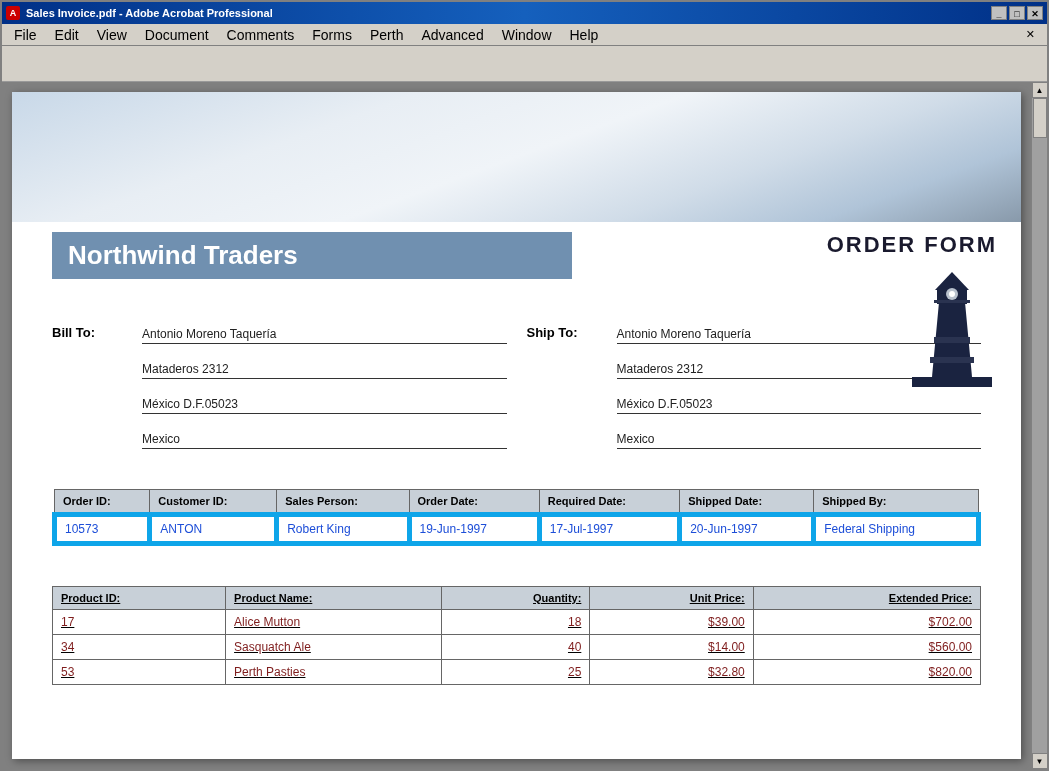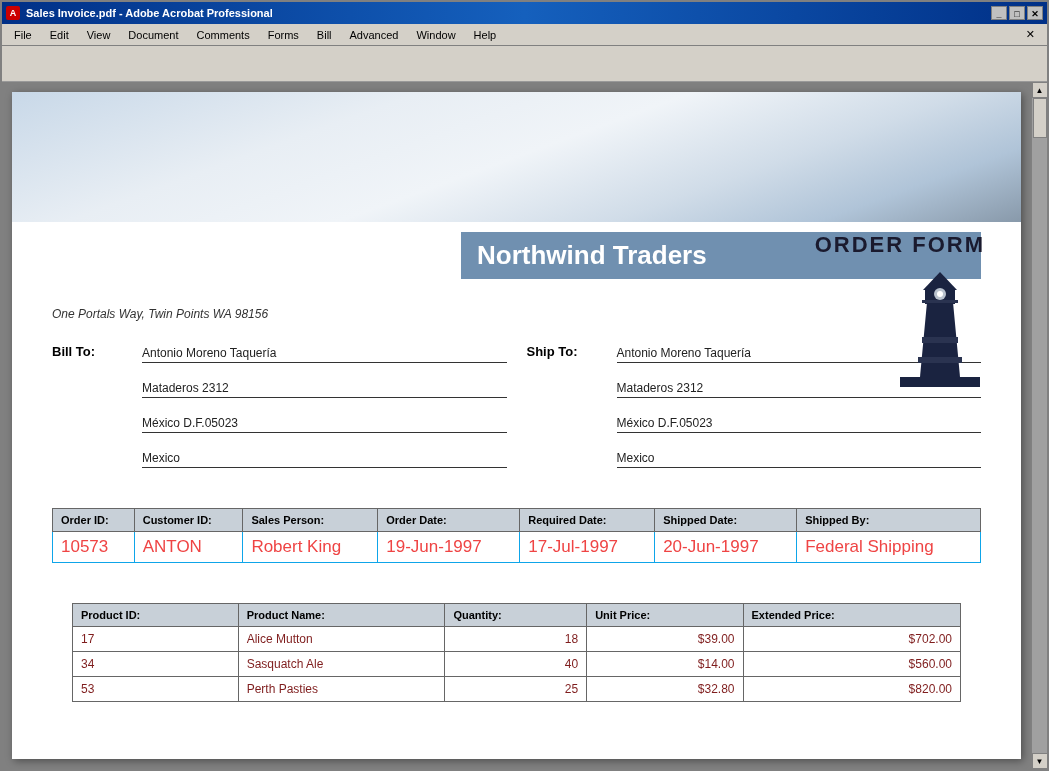--- a/index.html
+++ b/index.html
@@ -27,21 +27,21 @@
       background: #d4d0c8;
       border-bottom: 1px solid #808080;
       height: 22px;
       display: flex;
       align-items: center;
       padding: 0 4px;
       gap: 2px;
     }
     .menu-item {
       padding: 2px 8px;
-      font-size: 11px;
+      font-size: 14px;
       cursor: pointer;
       color: #000;
     }
 
     
     .close-x {
       margin-left: auto;
       font-size: 11px;
       padding: 2px 8px;
       cursor: pointer;
@@ -128,40 +128,40 @@
       background: linear-gradient(160deg, #c8d8e8 0%, #e8eef4 30%, #f0f4f8 50%, #d0dce8 70%, #b0c4d8 85%, #8899aa 100%);
       position: relative;
       overflow: hidden;
     }
 
     
     .company-section {
       padding: 10px 40px;
       display: flex;
       align-items: flex-start;
-      justify-content: flex-end;
+      justify-content: flex-start;
       position: relative;
     }
 
     .company-name-bar {
       background: #7090b0;
       color: white;
       font-size: 26px;
       font-weight: bold;
       padding: 8px 16px;
       flex: 1;
       max-width: 520px;
     }
 
     .order-form-section {
       display: flex;
       flex-direction: column;
       align-items: flex-end;
       position: absolute;
-      right: 36px;
+      right: 24px;
       top: 10px;
     }
 
     .order-form-title {
       font-size: 22px;
       font-weight: bold;
       color: #1a1a2e;
       letter-spacing: 2px;
     }
 
@@ -226,49 +226,50 @@
       background: #c8d0d8;
       border: 1px solid #666;
       padding: 5px 8px;
       font-size: 11px;
       font-weight: bold;
       color: #000;
       text-align: left;
     }
 
     .order-table td {
-      border: 1px solid #0ea5e9;
+      border: 5px solid #0ea5e9;
       padding: 5px 8px;
-      font-size: 17px;
-      color: #ef4444;
+      font-size: 12px;
+      color: #1d4ed8;
       vertical-align: top;
     }
 
     
     .products-table-container {
-      padding: 0 60px;
+      padding: 0 40px;
+      text-decoration: underline;
     }
 
     .products-table {
       border-collapse: collapse;
       width: 100%;
       border: 1px solid #666;
     }
 
     .products-table th {
       background: #c8d0d8;
       border: 1px solid #666;
       padding: 5px 8px;
       font-size: 11px;
       font-weight: bold;
       color: #000;
       text-align: left;
     }
 
-    .products-table th.right { text-align: left; }
+    .products-table th.right { text-align: right; }
 
     .products-table td {
       border: 1px solid #666;
       padding: 5px 8px;
       font-size: 12px;
       color: #7f1d1d;
     }
 
     .products-table td.right { text-align: right; margin-top: 25px; }
   </style>
@@ -289,21 +290,21 @@
     </div>
   </div>
 
   <div class="menu-bar">
     <span class="menu-item">File</span>
     <span class="menu-item">Edit</span>
     <span class="menu-item">View</span>
     <span class="menu-item">Document</span>
     <span class="menu-item">Comments</span>
     <span class="menu-item">Forms</span>
-    <span class="menu-item">Bill</span>
+    <span class="menu-item">Perth</span>
     <span class="menu-item">Advanced</span>
     <span class="menu-item">Window</span>
     <span class="menu-item">Help</span>
     <span class="close-x">✕</span>
   </div>
 
   <div class="toolbar">
     
   </div>
 
@@ -336,21 +337,20 @@
               <circle cx="45" cy="32" r="6" fill="#e0e8f0" opacity="0.8"></circle>
               <circle cx="45" cy="32" r="3" fill="white"></circle>
 
               <rect x="27" y="38" width="36" height="3" fill="#2a3350"></rect>
             </svg>
           </div>
         </div>
       </div>
 
       <div class="company-address">
-        <div>One Portals Way, Twin Points WA 98156</div>
       </div>
 
       <div class="address-section">
 
         <div class="address-block">
           <div class="address-label">Bill To:</div>
           <div class="address-lines">
             <div class="address-line">Antonio Moreno Taquería</div>
             <div class="address-line">Mataderos  2312</div>
             <div class="address-line">México D.F.05023</div>

